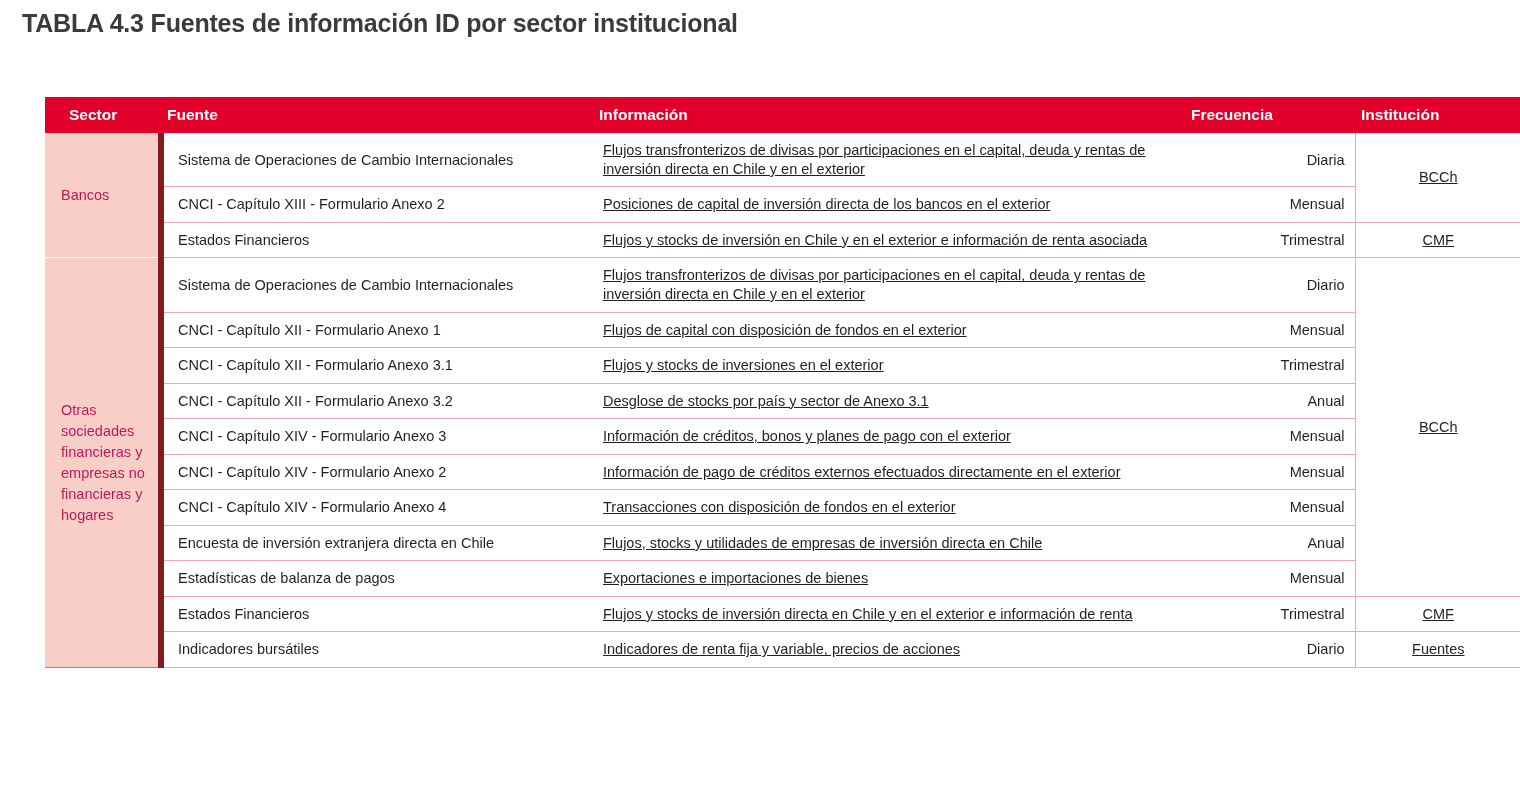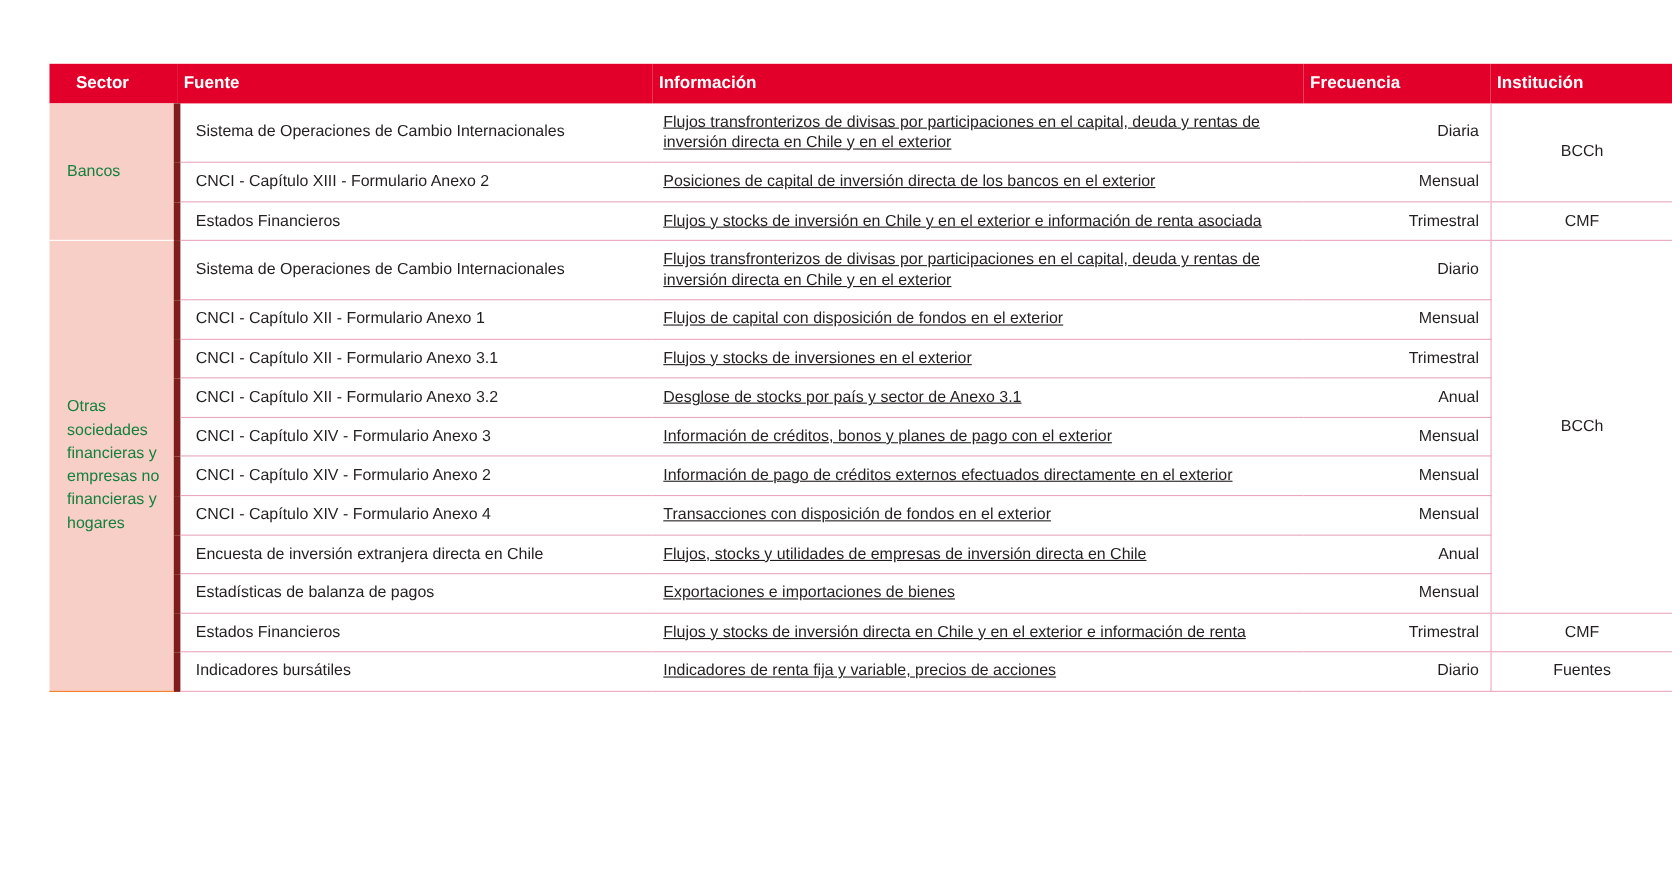--- a/index.html
+++ b/index.html
@@ -62,21 +62,21 @@
   tbody td {
     font-size: 14.5px;
     color: #231f20;
     vertical-align: middle;
     border-bottom: 1px solid #e9a7bb;
     padding: 8px 10px;
     line-height: 1.28;
   }
   td.sector-cell {
     background: #f7cfc7;
-    color: #15803d;
+    color: #be185d;
     vertical-align: middle;
     padding: 10px 0 10px 16px;
     font-size: 14.5px;
     line-height: 1.45;
     border-bottom: 1px solid #ffffff;
     border-right: none;
   }
   td.sector-cell.last-sector {
     border-bottom: 1px solid #f97316;
   }
@@ -88,30 +88,32 @@
     padding-left: 10px;
     text-decoration: underline;
   }
   td.frec-cell {
     text-align: right;
     border-right: 1px solid #e9a7bb;
   }
   td.inst-cell {
     text-align: center;
     vertical-align: middle;
+    text-decoration: underline;
   }
   td.inst-span {
     border-bottom: 1px solid #e9a7bb;
   }
 </style>
 </head>
 <body>
 
 <div class="page">
 
+  <h1 class="doc-title">TABLA 4.3 Fuentes de información ID por sector institucional</h1>
 
   <div class="table-wrap">
     <table class="info-table">
       <colgroup>
         <col class="c-sector">
         <col class="c-fuente">
         <col class="c-info">
         <col class="c-frec">
         <col class="c-inst">
       </colgroup>

